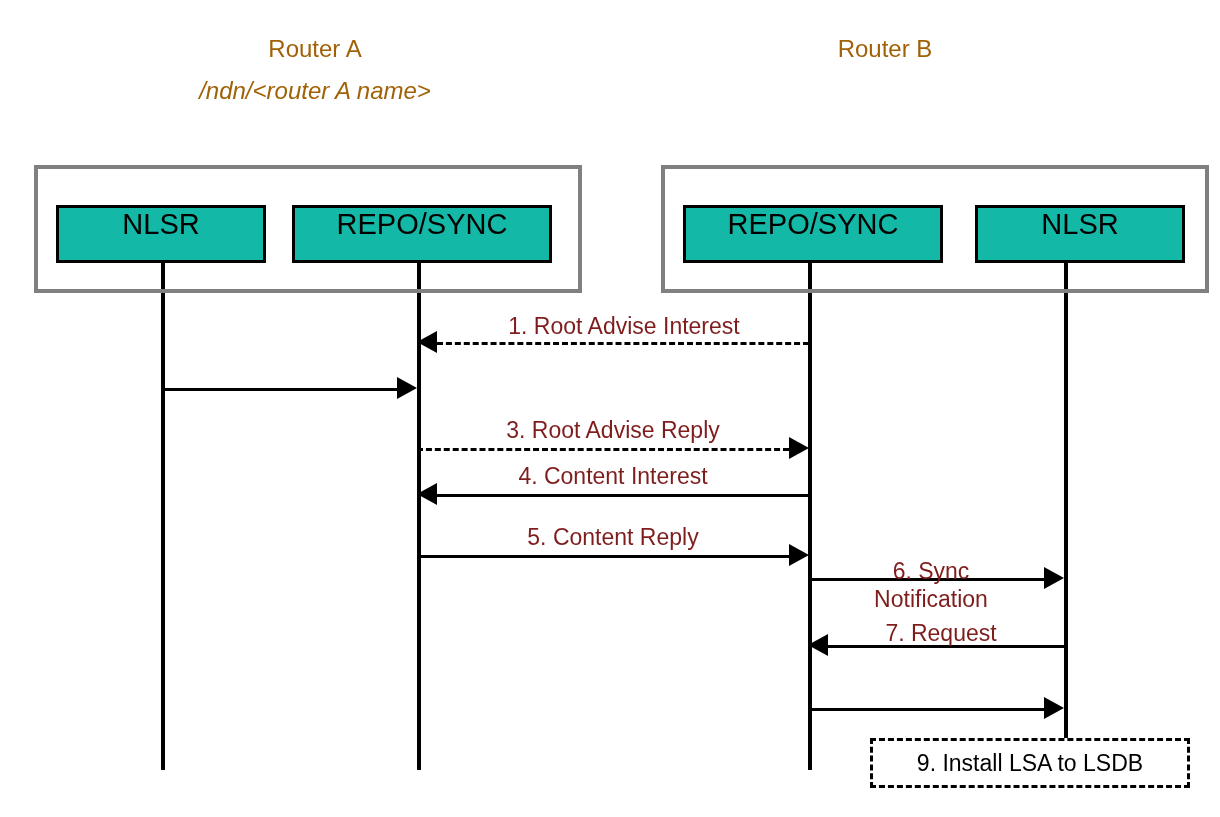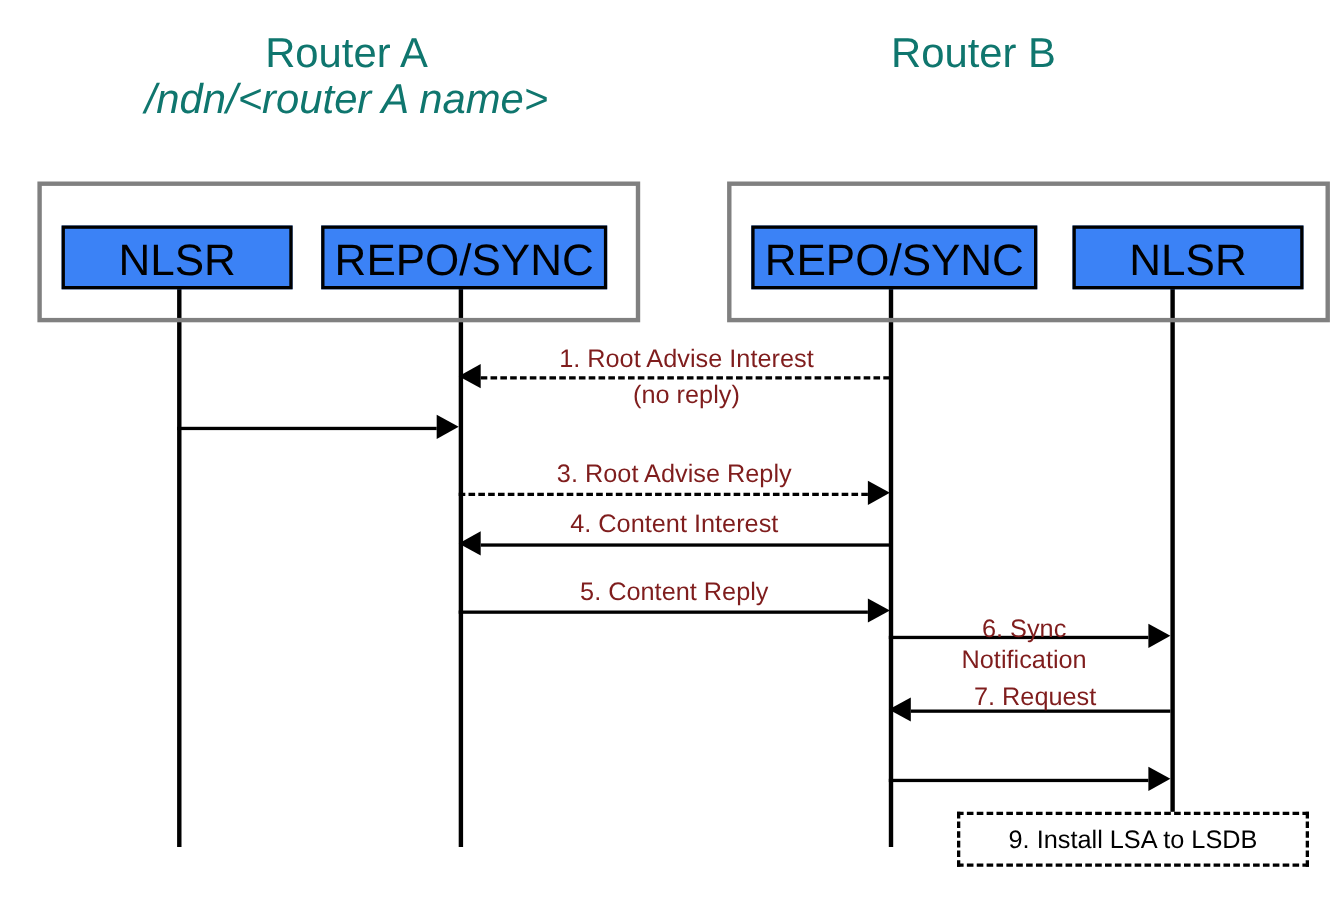--- a/index.html
+++ b/index.html
@@ -14,48 +14,48 @@
   #stage {
     position: relative;
     width: 1220px;
     height: 817px;
     overflow: hidden;
     background: #ffffff;
   }
   .router-title {
     position: absolute;
     text-align: center;
-    font-size: 38px;
+    font-size: 24px;
     line-height: 42px;
-    color: #0f766e;
+    color: #a16207;
     white-space: nowrap;
   }
   .router-title .name {
     display: block;
     font-style: normal;
   }
   .router-title .prefix {
     display: block;
     font-style: italic;
   }
   .router-box {
     position: absolute;
     border: 4px solid #808080;
     background: transparent;
     box-sizing: border-box;
   }
   .module {
     position: absolute;
     box-sizing: border-box;
-    background: #3b82f6;
+    background: #14b8a6;
     border: 3px solid #000000;
     display: flex;
-    align-items: flex-end;
+    align-items: flex-start;
     justify-content: center;
-    font-size: 40px;
+    font-size: 29px;
     color: #000;
     white-space: nowrap;
   }
   .lifeline {
     position: absolute;
     width: 4px;
     background: #000000;
   }
   .msg-label {
     position: absolute;
@@ -138,23 +138,20 @@
   </div>
   <div class="module" style="left:975px; top:205px; width:210px; height:58px;">
     <span>NLSR</span>
   </div>
 
   <div class="arrow-line dashed" style="left:437px; top:342px; width:372px;"></div>
   <div class="arrow-head left" style="left:417px; top:331px;"></div>
   <div class="msg-label" style="left:466px; top:313px; width:316px;">
     <span>1. Root Advise Interest</span>
   </div>
-  <div class="msg-label" style="left:466px; top:345px; width:316px;">
-    <span>(no reply)</span>
-  </div>
 
   <div class="arrow-line" style="left:161px; top:388px; width:236px;"></div>
   <div class="arrow-head right" style="left:397px; top:377px;"></div>
 
   <div class="arrow-line dashed" style="left:417px; top:448px; width:372px;"></div>
   <div class="arrow-head right" style="left:789px; top:437px;"></div>
   <div class="msg-label" style="left:437px; top:417px; width:352px;">
     <span>3. Root Advise Reply</span>
   </div>
 

